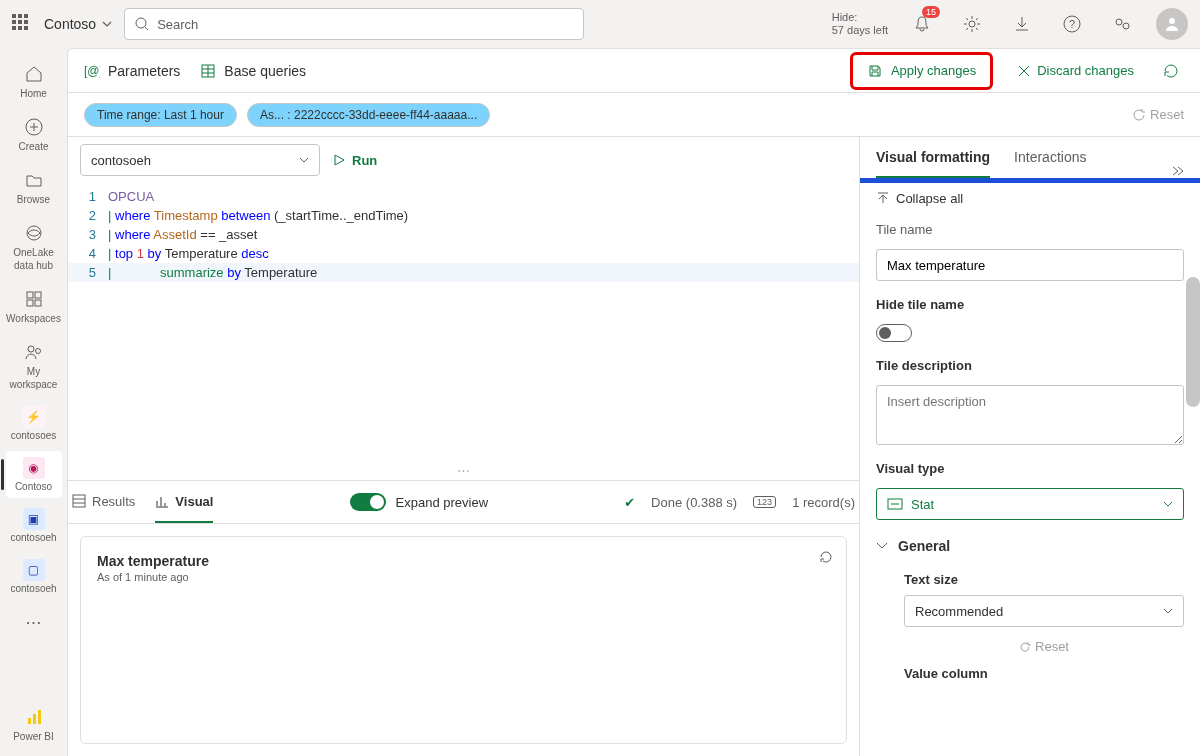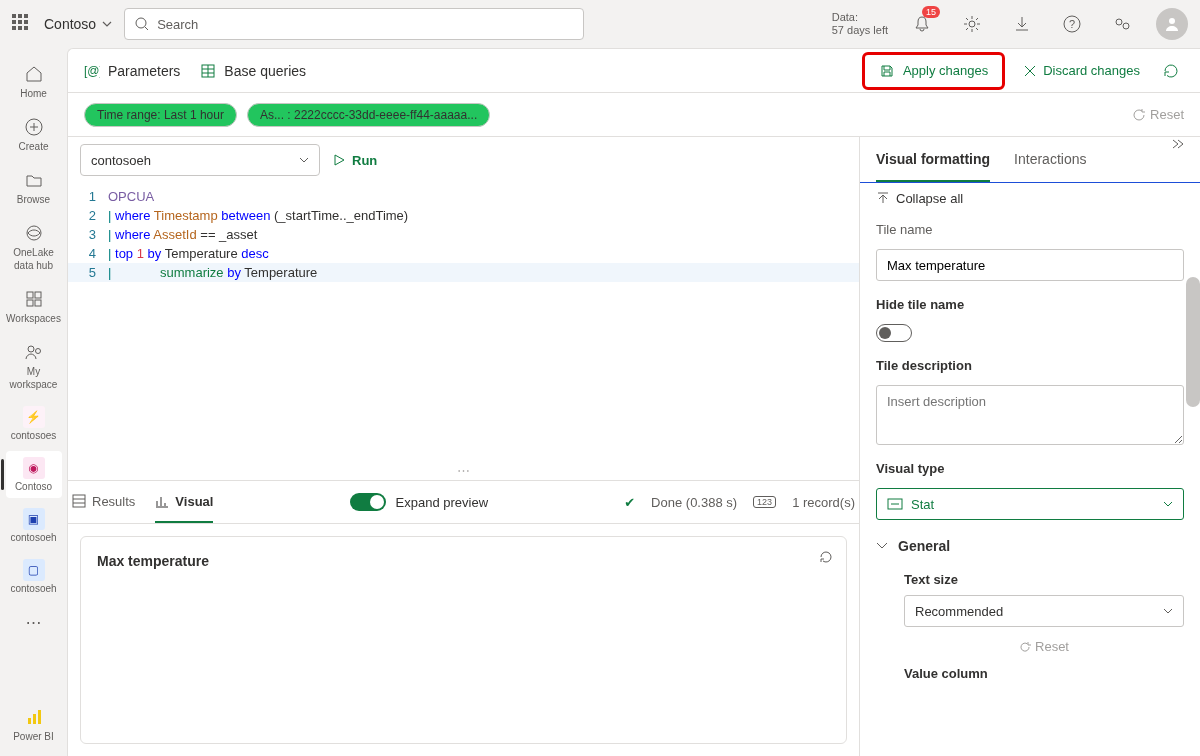--- a/index.html
+++ b/index.html
@@ -16,26 +16,26 @@
 .avatar { width: 32px; height: 32px; border-radius: 50%; background: #c8c6c4; display: flex; align-items: center; justify-content: center; }
 .main-area { display: flex; height: calc(100% - 48px); }
 .left-rail { width: 67px; background: #f3f2f1; display: flex; flex-direction: column; align-items: center; padding-top: 8px; gap: 4px; }
 .rail-item { width: 56px; display: flex; flex-direction: column; align-items: center; gap: 2px; padding: 6px 0; cursor: pointer; font-size: 10px; color: #605e5c; border-radius: 4px; position: relative; }
 .rail-item.active { background: #fff; }
 .rail-item.active::before { content: ''; position: absolute; left: -5px; top: 8px; bottom: 8px; width: 3px; background: #323130; border-radius: 2px; }
 .rail-icon { width: 24px; height: 24px; display: flex; align-items: center; justify-content: center; font-size: 16px; }
 .content { flex: 1; background: #fff; display: flex; flex-direction: column; border-left: 1px solid #e1dfdd; border-top: 1px solid #e1dfdd; border-radius: 6px 0 0 0; overflow: hidden; }
 .toolbar { height: 44px; border-bottom: 1px solid #e1dfdd; display: flex; align-items: center; padding: 0 16px; gap: 20px; }
 .toolbar-item { display: flex; align-items: center; gap: 8px; cursor: pointer; color: #323130; font-size: 14px; }
-.toolbar-right { margin-left: auto; display: flex; align-items: center; gap: 10px; }
+.toolbar-right { margin-left: auto; display: flex; align-items: center; gap: 16px; }
 .apply-box { border: 3px solid #e60000; border-radius: 6px; padding: 8px 14px; display: flex; align-items: center; gap: 8px; color: #107c41; cursor: pointer; }
 .discard { display: flex; align-items: center; gap: 6px; color: #107c41; cursor: pointer; padding: 6px 8px; }
 .refresh-circle { color: #107c41; cursor: pointer; padding: 4px; }
 .filter-row { height: 44px; display: flex; align-items: center; padding: 0 16px; gap: 10px; border-bottom: 1px solid #e1dfdd; }
-.pill { border: 1px solid #c8c6c4; border-radius: 14px; padding: 4px 12px; font-size: 12px; background: #22c55e; cursor: pointer; }
+.pill { border: 1px solid #c8c6c4; border-radius: 14px; padding: 4px 12px; font-size: 12px; background: #7dd3fc; cursor: pointer; }
 .reset-link { margin-left: auto; color: #a19f9d; display: flex; align-items: center; gap: 4px; cursor: pointer; }
 .workspace { flex: 1; display: flex; overflow: hidden; }
 .editor-area { flex: 1; display: flex; flex-direction: column; border-right: 1px solid #e1dfdd; min-width: 0; }
 .query-header { height: 46px; display: flex; align-items: center; padding: 0 12px; gap: 12px; }
 .db-select { width: 240px; height: 32px; border: 1px solid #c8c6c4; border-radius: 4px; padding: 0 10px; display: flex; align-items: center; justify-content: space-between; cursor: pointer; }
 .run-btn { display: flex; align-items: center; gap: 6px; color: #107c41; cursor: pointer; font-weight: 600; }
 .code-editor { flex: 0 0 auto; padding: 4px 0; font-family: Consolas, monospace; font-size: 13px; line-height: 19px; }
 .code-line { display: flex; }
 .gutter { width: 40px; text-align: right; padding-right: 12px; color: #237893; user-select: none; }
 .code { flex: 1; white-space: pre; }
@@ -53,21 +53,21 @@
 .toggle { width: 36px; height: 18px; background: #107c41; border-radius: 9px; position: relative; cursor: pointer; }
 .toggle::after { content: ''; position: absolute; width: 14px; height: 14px; background: #fff; border-radius: 50%; top: 2px; right: 2px; }
 .status-group { margin-left: auto; display: flex; align-items: center; gap: 16px; font-size: 13px; color: #605e5c; }
 .check { color: #107c41; }
 .visual-card { margin: 12px; border: 1px solid #e1dfdd; border-radius: 6px; flex: 1; display: flex; flex-direction: column; padding: 16px; position: relative; }
 .card-title { font-weight: 600; font-size: 14px; }
 .card-sub { font-size: 11px; color: #605e5c; margin-top: 2px; }
 .card-refresh { position: absolute; top: 12px; right: 12px; cursor: pointer; color: #605e5c; }
 .big-number { flex: 1; display: flex; align-items: center; justify-content: center; font-size: 44px; font-weight: 400; }
 .side-panel { width: 340px; display: flex; flex-direction: column; overflow-y: auto; }
-.side-tabs { height: 46px; display: flex; align-items: flex-start; padding: 0 16px; gap: 24px; border-bottom: 1px solid #1d4ed8; }
+.side-tabs { height: 46px; display: flex; align-items: flex-end; padding: 0 16px; gap: 24px; border-bottom: 5px solid #1d4ed8; }
 .side-tab { height: 100%; display: flex; align-items: center; border-bottom: 2px solid transparent; cursor: pointer; color: #605e5c; font-size: 14px; }
 .side-tab.active { border-bottom-color: #107c41; font-weight: 600; color: #323130; }
 .expand-arrow { margin-left: auto; cursor: pointer; }
 .panel-body { padding: 8px 16px 16px; display: flex; flex-direction: column; gap: 12px; }
 .collapse-all { display: flex; align-items: center; gap: 6px; cursor: pointer; font-size: 13px; }
 .field-label { font-size: 13px; font-weight: 600; margin-top: 4px; }
 .text-input { width: 100%; height: 32px; border: 1px solid #c8c6c4; border-radius: 3px; padding: 0 10px; font-size: 13px; }
 .textarea { width: 100%; height: 60px; border: 1px solid #c8c6c4; border-radius: 3px; padding: 8px 10px; font-size: 13px; resize: vertical; }
 .small-toggle { width: 36px; height: 18px; border: 1px solid #605e5c; border-radius: 9px; position: relative; cursor: pointer; }
 .small-toggle::after { content: ''; position: absolute; width: 12px; height: 12px; background: #605e5c; border-radius: 50%; top: 2px; left: 2px; }
@@ -102,21 +102,21 @@
   </div>
   <div class="search-box">
     <svg width="14" height="14">
         <circle cx="6" cy="6" r="5" stroke="#605e5c" fill="none"></circle>
         <line x1="10" y1="10" x2="13" y2="13" stroke="#605e5c"></line>
       </svg>
     <span style="color:#605e5c">Search</span>
   </div>
   <div class="top-right">
     <div class="trial-info">
-      <div>Data:</div>
+      <div>Hide:</div>
       <div>57 days left</div>
     </div>
     <div class="icon-btn">
       <svg width="18" height="18">
           <path d="M9 2c-3 0-4 2-4 5v3l-2 3h12l-2-3V7c0-3-1-5-4-5z M7 14a2 2 0 004 0" stroke="#605e5c" fill="none"></path>
         </svg>
       <span class="badge">15</span>
     </div>
     <div class="icon-btn">
       <svg width="18" height="18">
@@ -352,20 +352,21 @@
           </div>
           <div class="status-group">
             <span class="check">✔</span>
             <span>Done (0.388 s)</span>
             <span style="border:1px solid #605e5c;border-radius:3px;padding:0 3px;font-size:9px">123</span>
             <span>1 record(s)</span>
           </div>
         </div>
         <div class="visual-card">
           <div class="card-title">Max temperature</div>
+          <div class="card-sub">As of 1 minute ago</div>
           <div class="card-refresh">
             <svg width="16" height="16">
                 <path d="M3 8a5 5 0 1 1 2 4" stroke="#605e5c" fill="none"></path>
                 <path d="M3 13v-3h3" stroke="#605e5c" fill="none"></path>
               </svg>
           </div>
         </div>
       </div>
 
       <div class="side-panel" style="position:relative">

